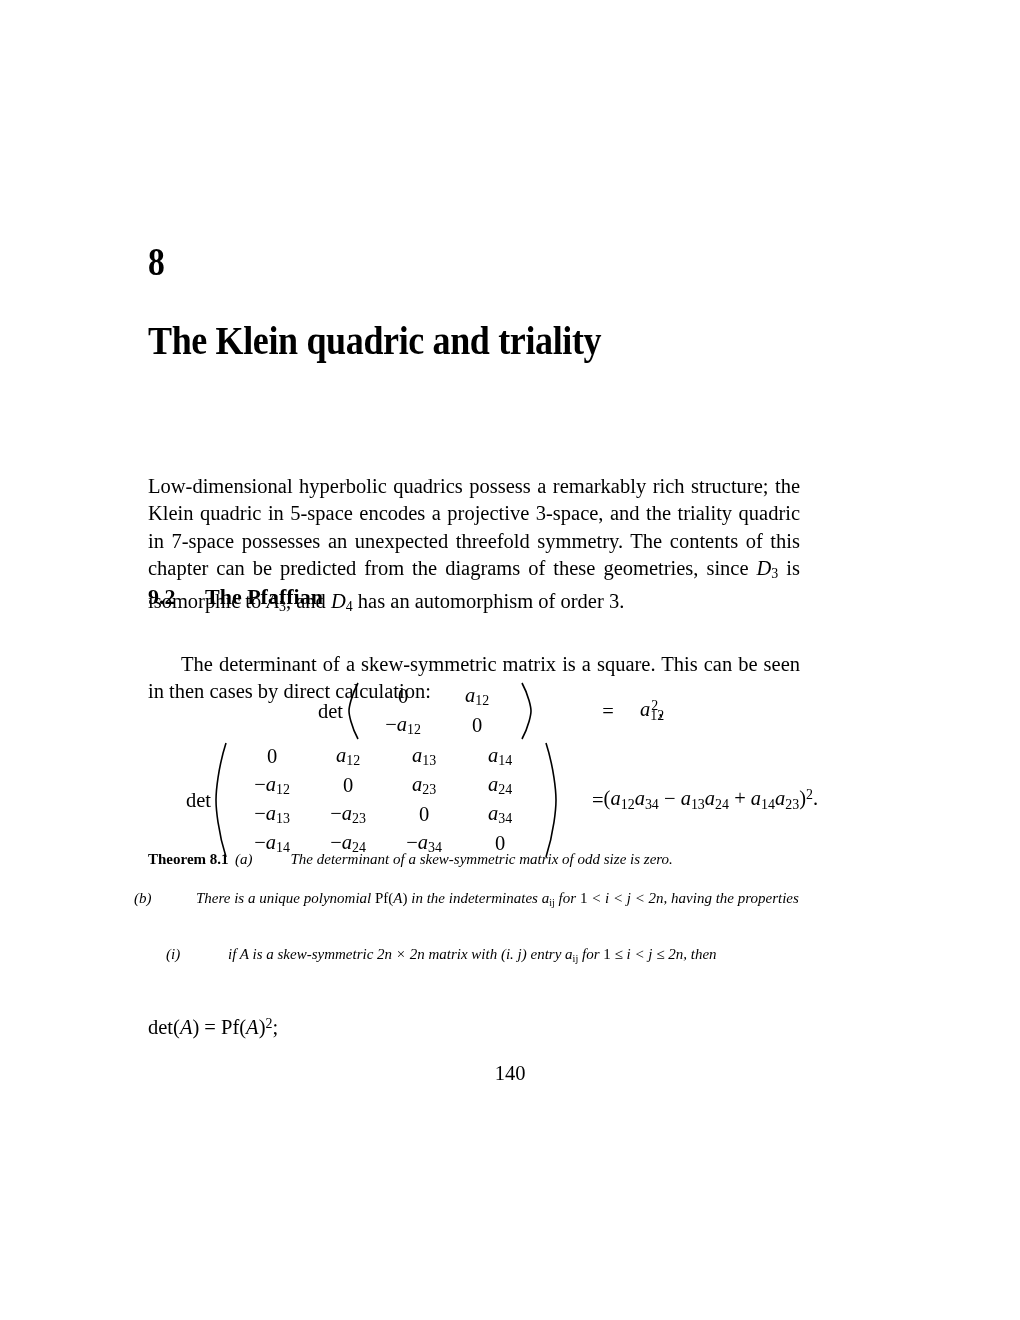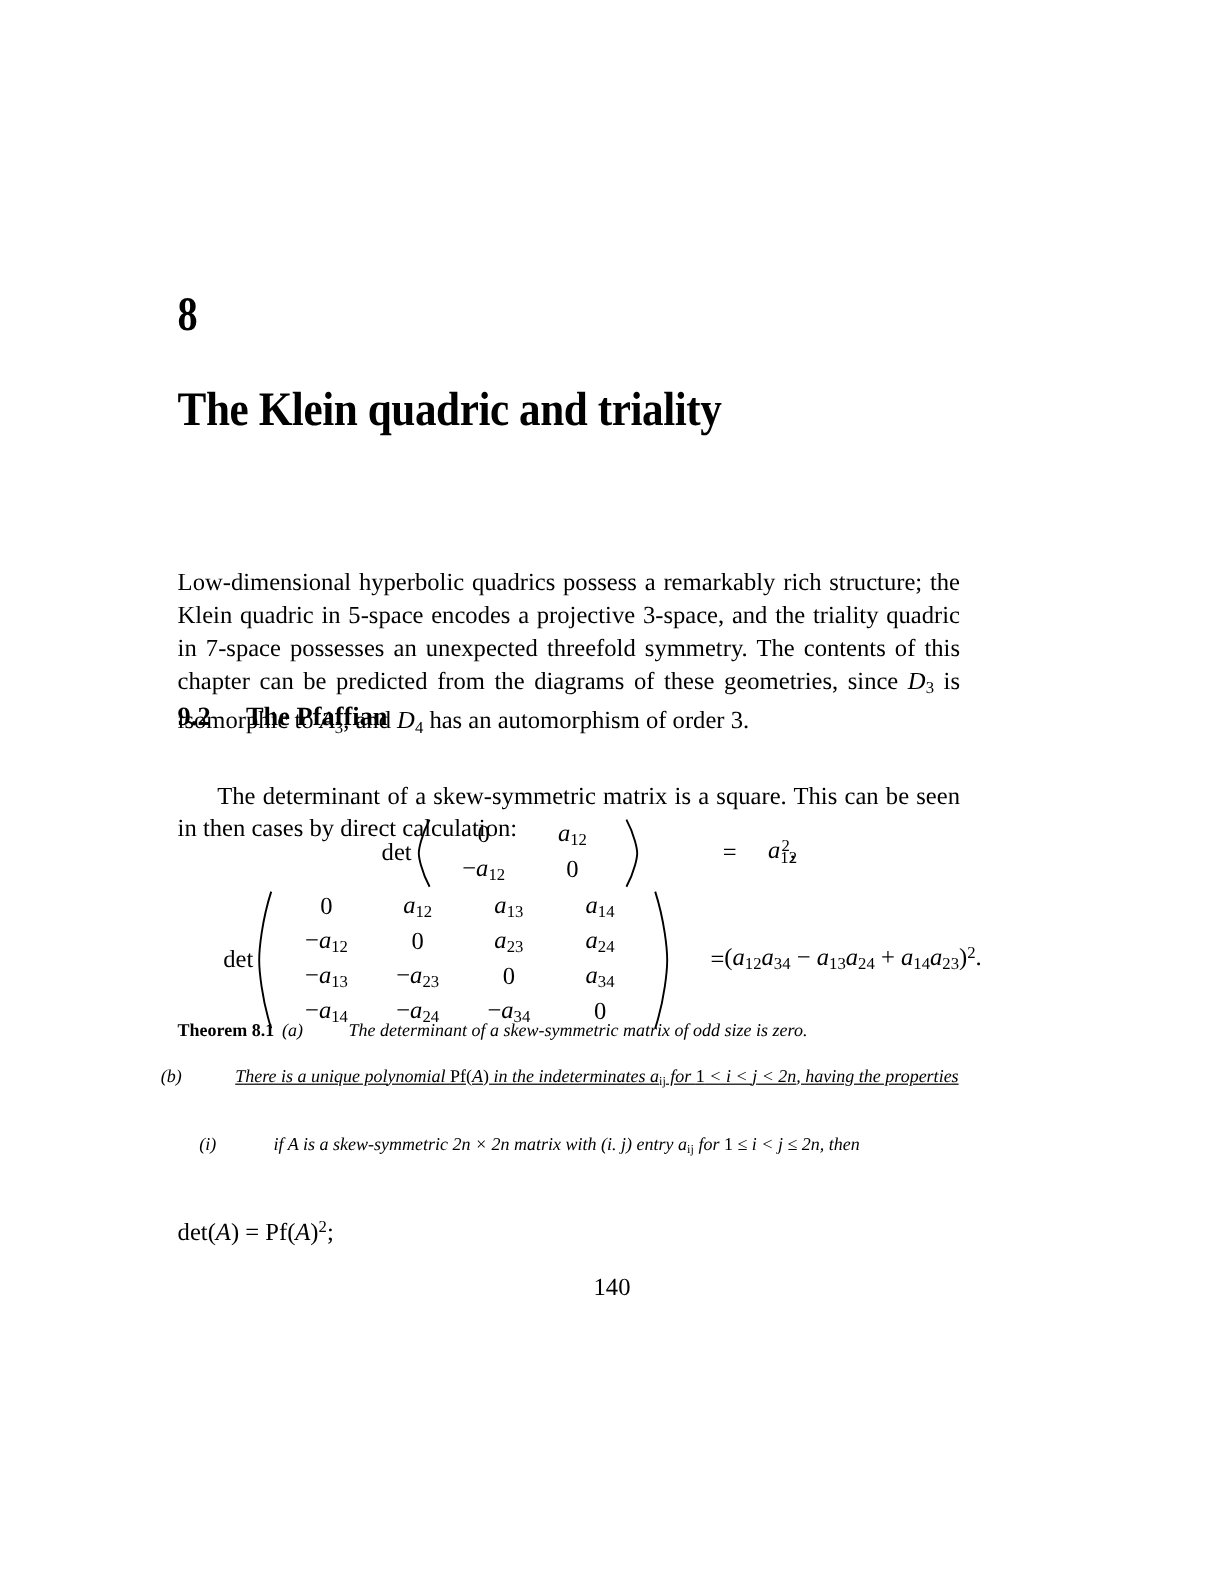--- a/index.html
+++ b/index.html
@@ -156,21 +156,20 @@
     text-indent: 0;
   }
   .thm-item {
     font-style: italic;
     text-align: justify;
   }
   .item-b {
     margin-top: 11px;
     padding-left: 48px;
     text-indent: -31px;
-    text-decoration: underline;
   }
   .item-i {
     margin-top: 25px;
     padding-left: 80px;
     text-indent: -31px;
   }
   .marker { font-style: italic; display: inline-block; }
   .marker.b { width: 31px; }
   .marker.i { width: 31px; }
 

